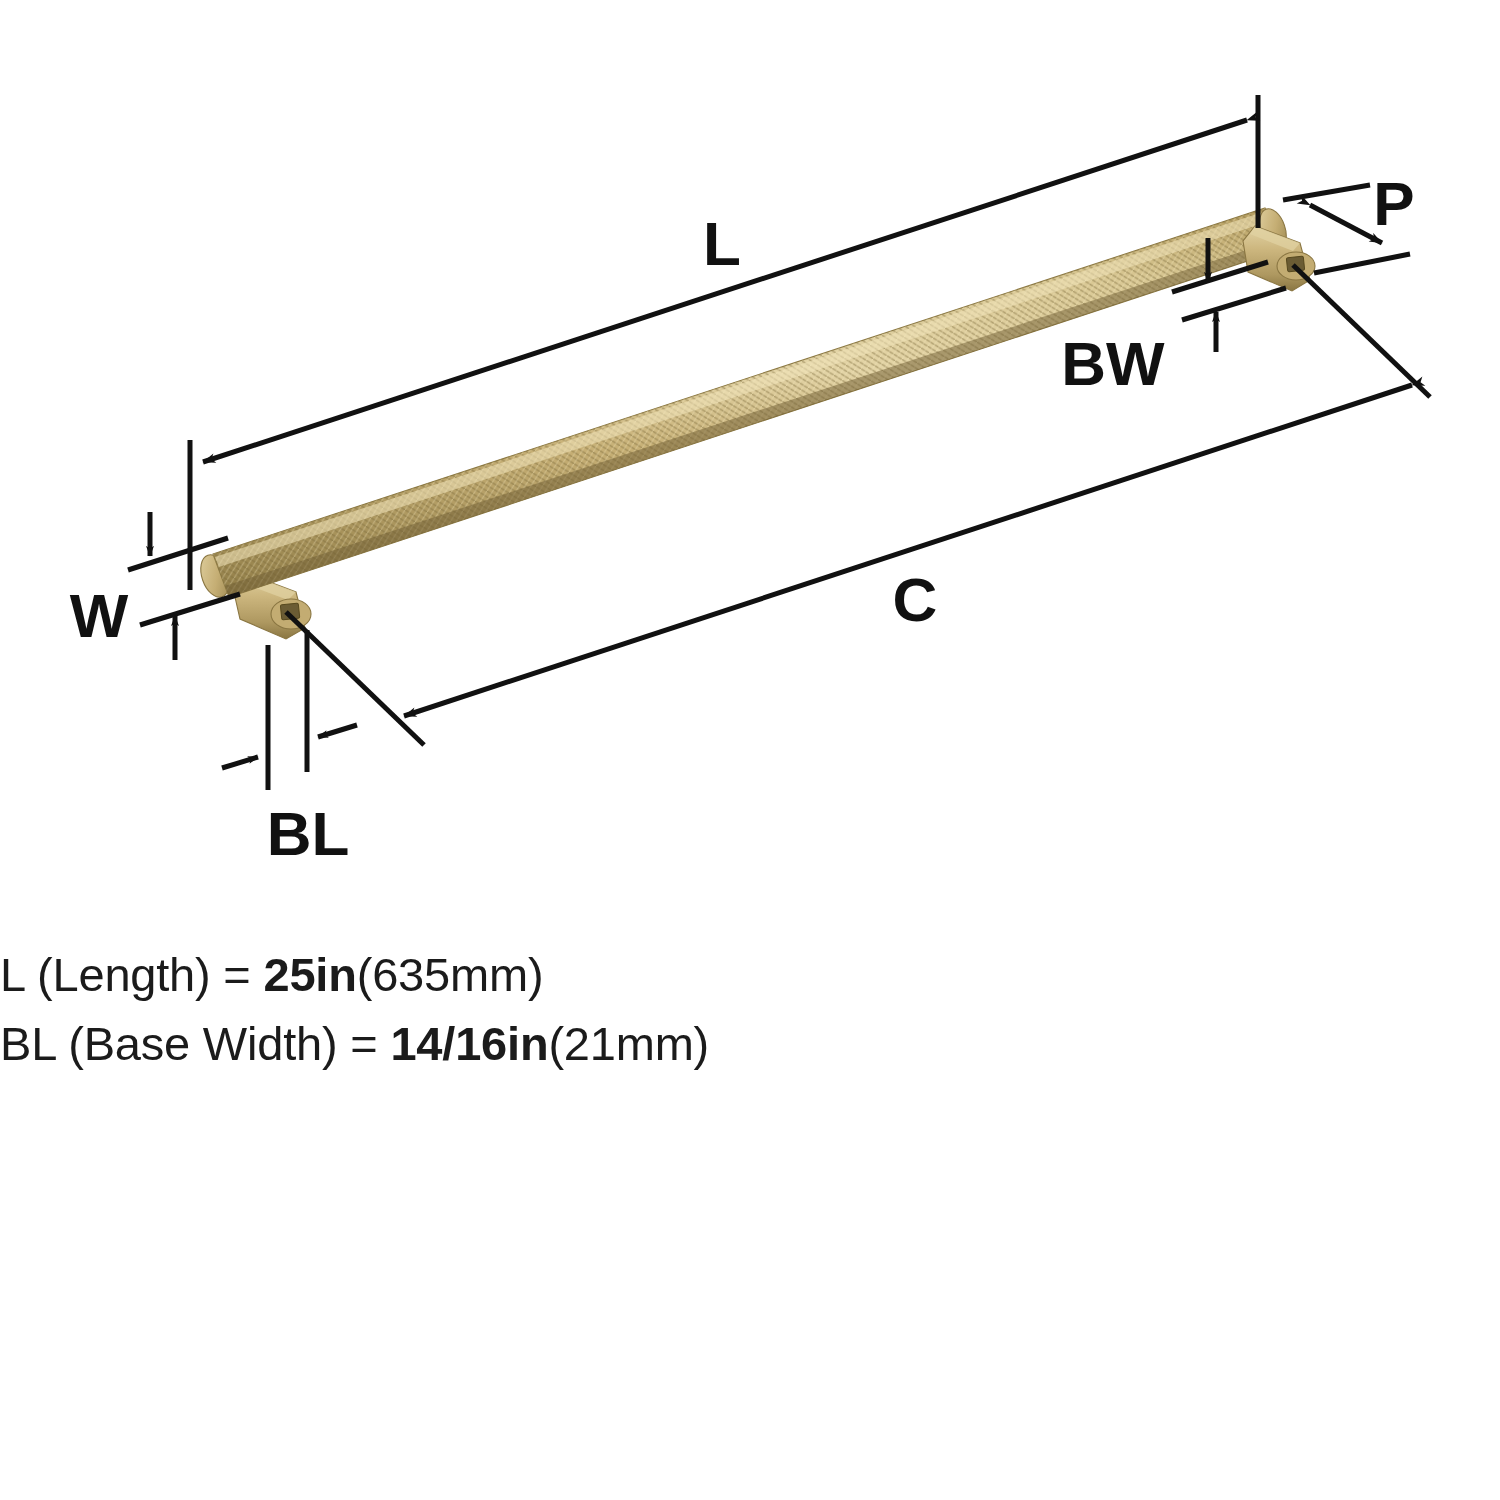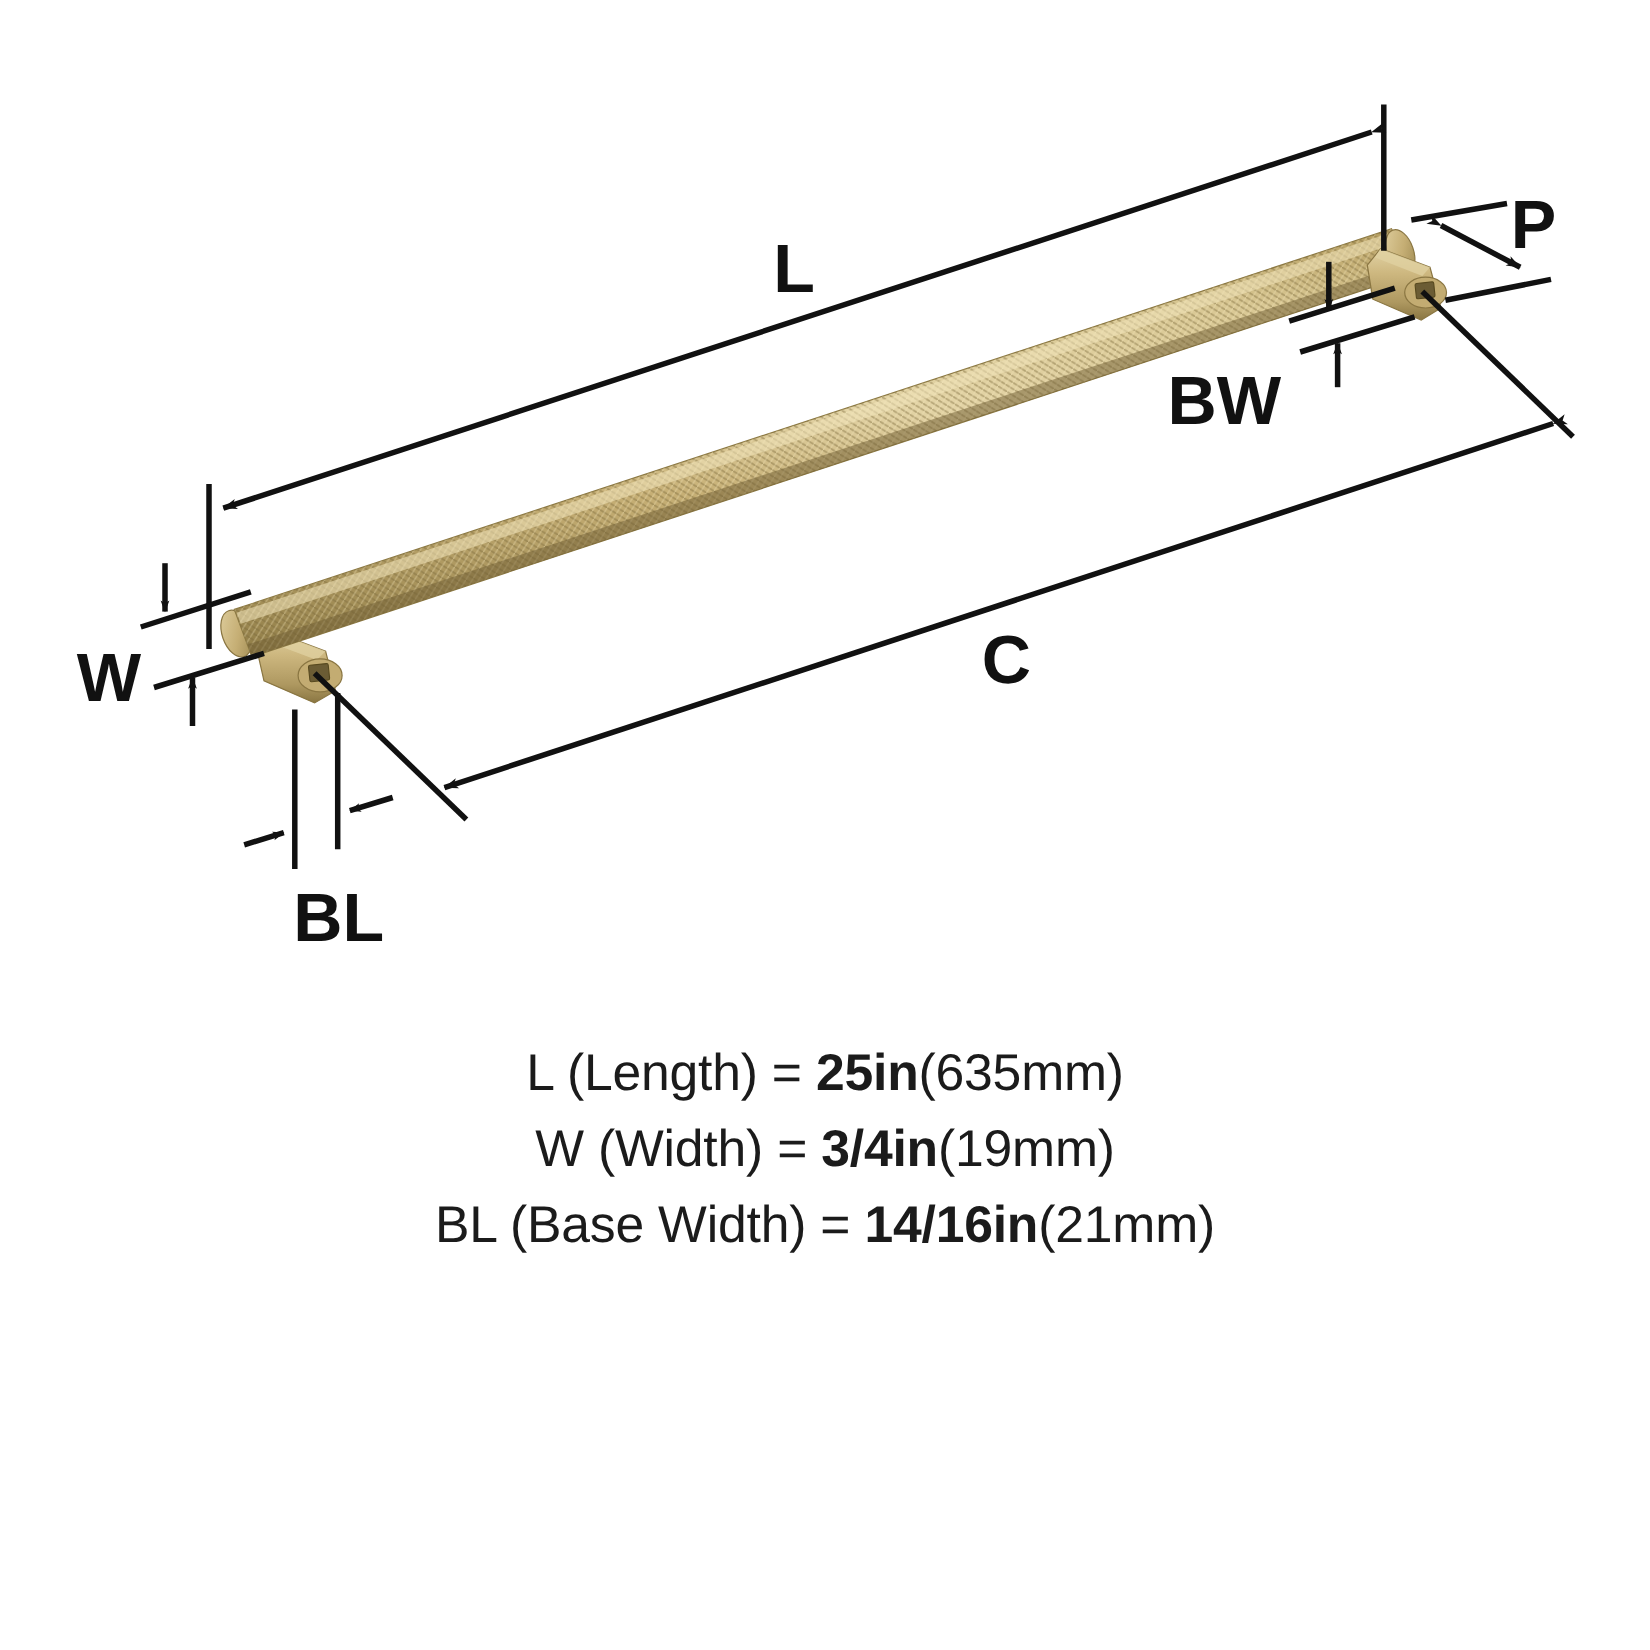--- a/index.html
+++ b/index.html
@@ -30,21 +30,21 @@
   #diagram-svg {
     display: block;
     width: 1500px;
     height: 920px;
   }
   #spec-list {
     position: absolute;
     left: 0;
     top: 940px;
     width: 1500px;
-    text-align: center;
+    text-align: left;
   }
   .spec-row {
     font-size: 47px;
     line-height: 69px;
     white-space: nowrap;
     letter-spacing: -0.2px;
     color: #1b1b1b;
   }
   .spec-label {
     font-weight: 400;
@@ -197,23 +197,20 @@
 
     </svg>
   </div>
 
   <div id="spec-list">
 
     <div class="spec-row">
       <span class="spec-label">L (Length) = </span><span class="spec-value-in">25in</span><span class="spec-value-mm">(635mm)</span>
     </div>
 
-    <div class="spec-row">
-      <span class="spec-label">W (Width) = </span><span class="spec-value-in">3/4in</span><span class="spec-value-mm">(19mm)</span>
-    </div>
 
 
 
     <div class="spec-row">
       <span class="spec-label">BL (Base Width) = </span><span class="spec-value-in">14/16in</span><span class="spec-value-mm">(21mm)</span>
     </div>
 
 
   </div>
 </div>

